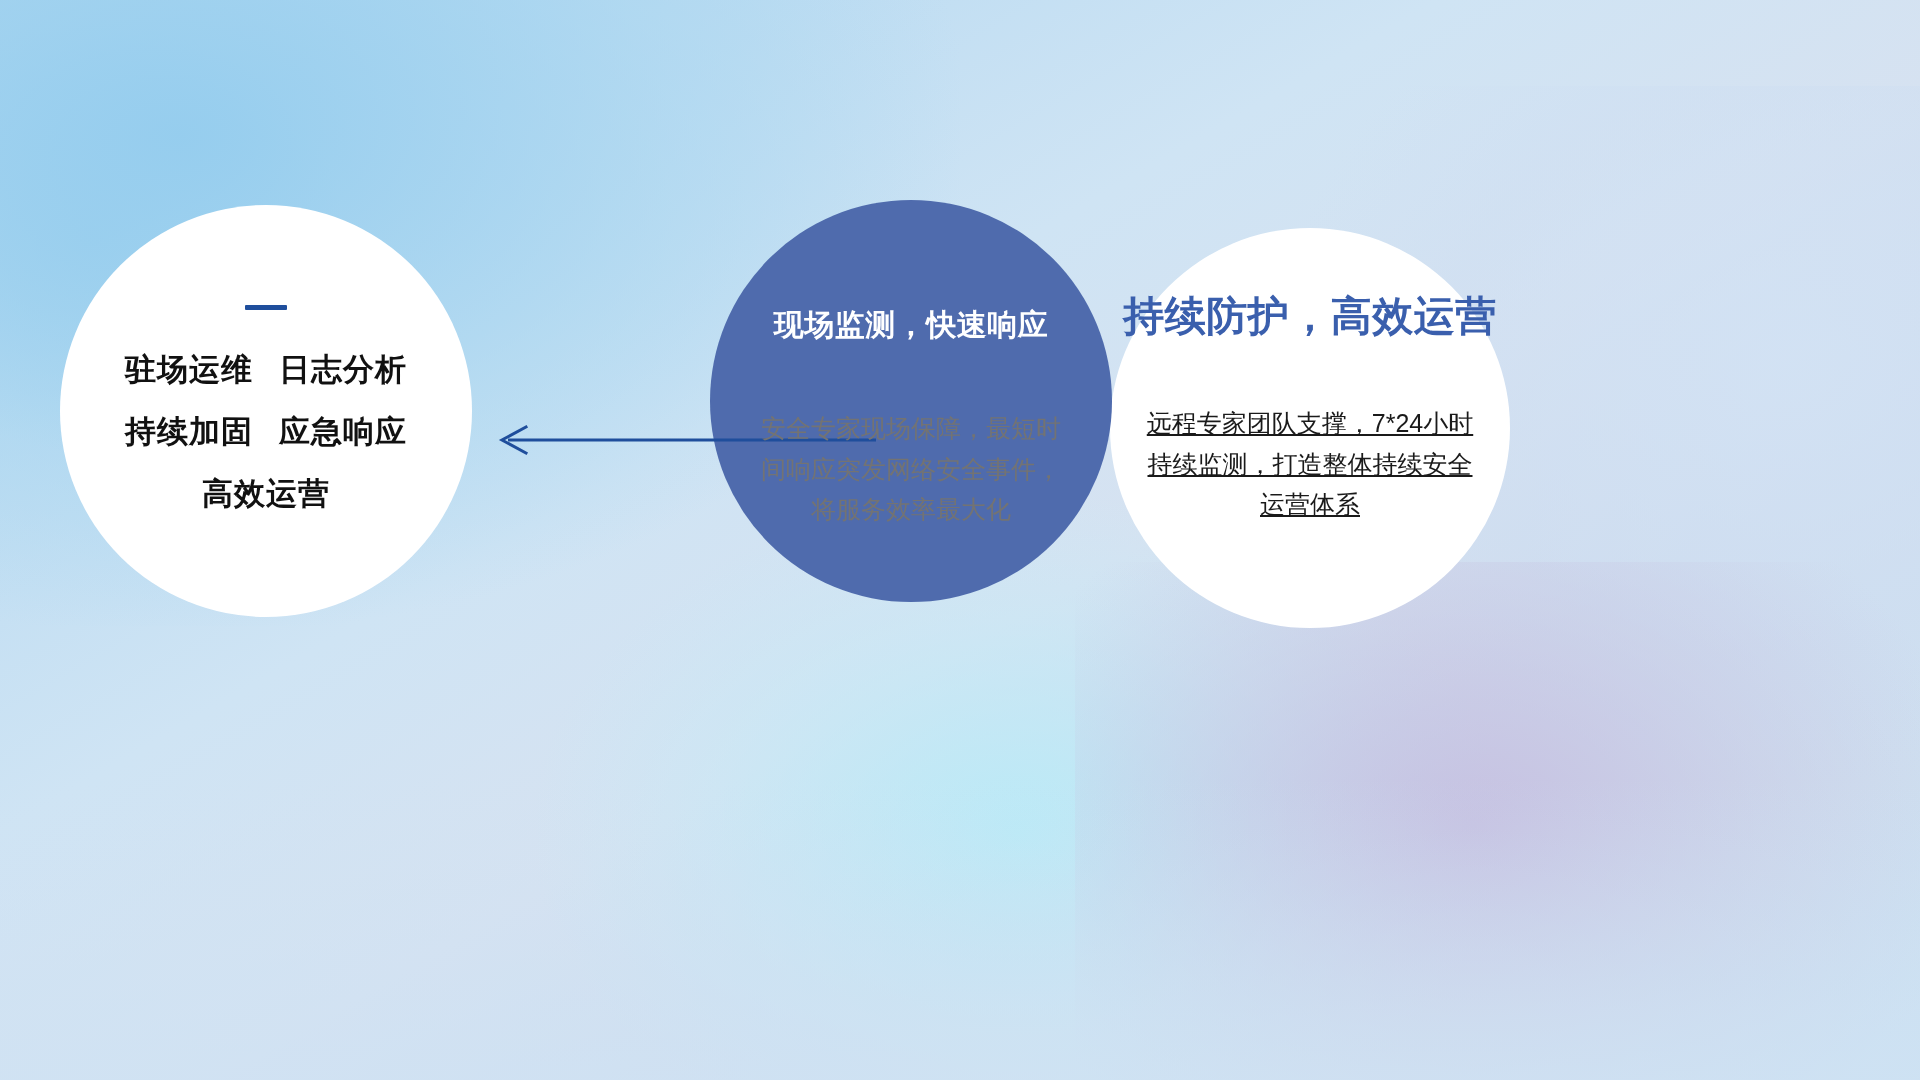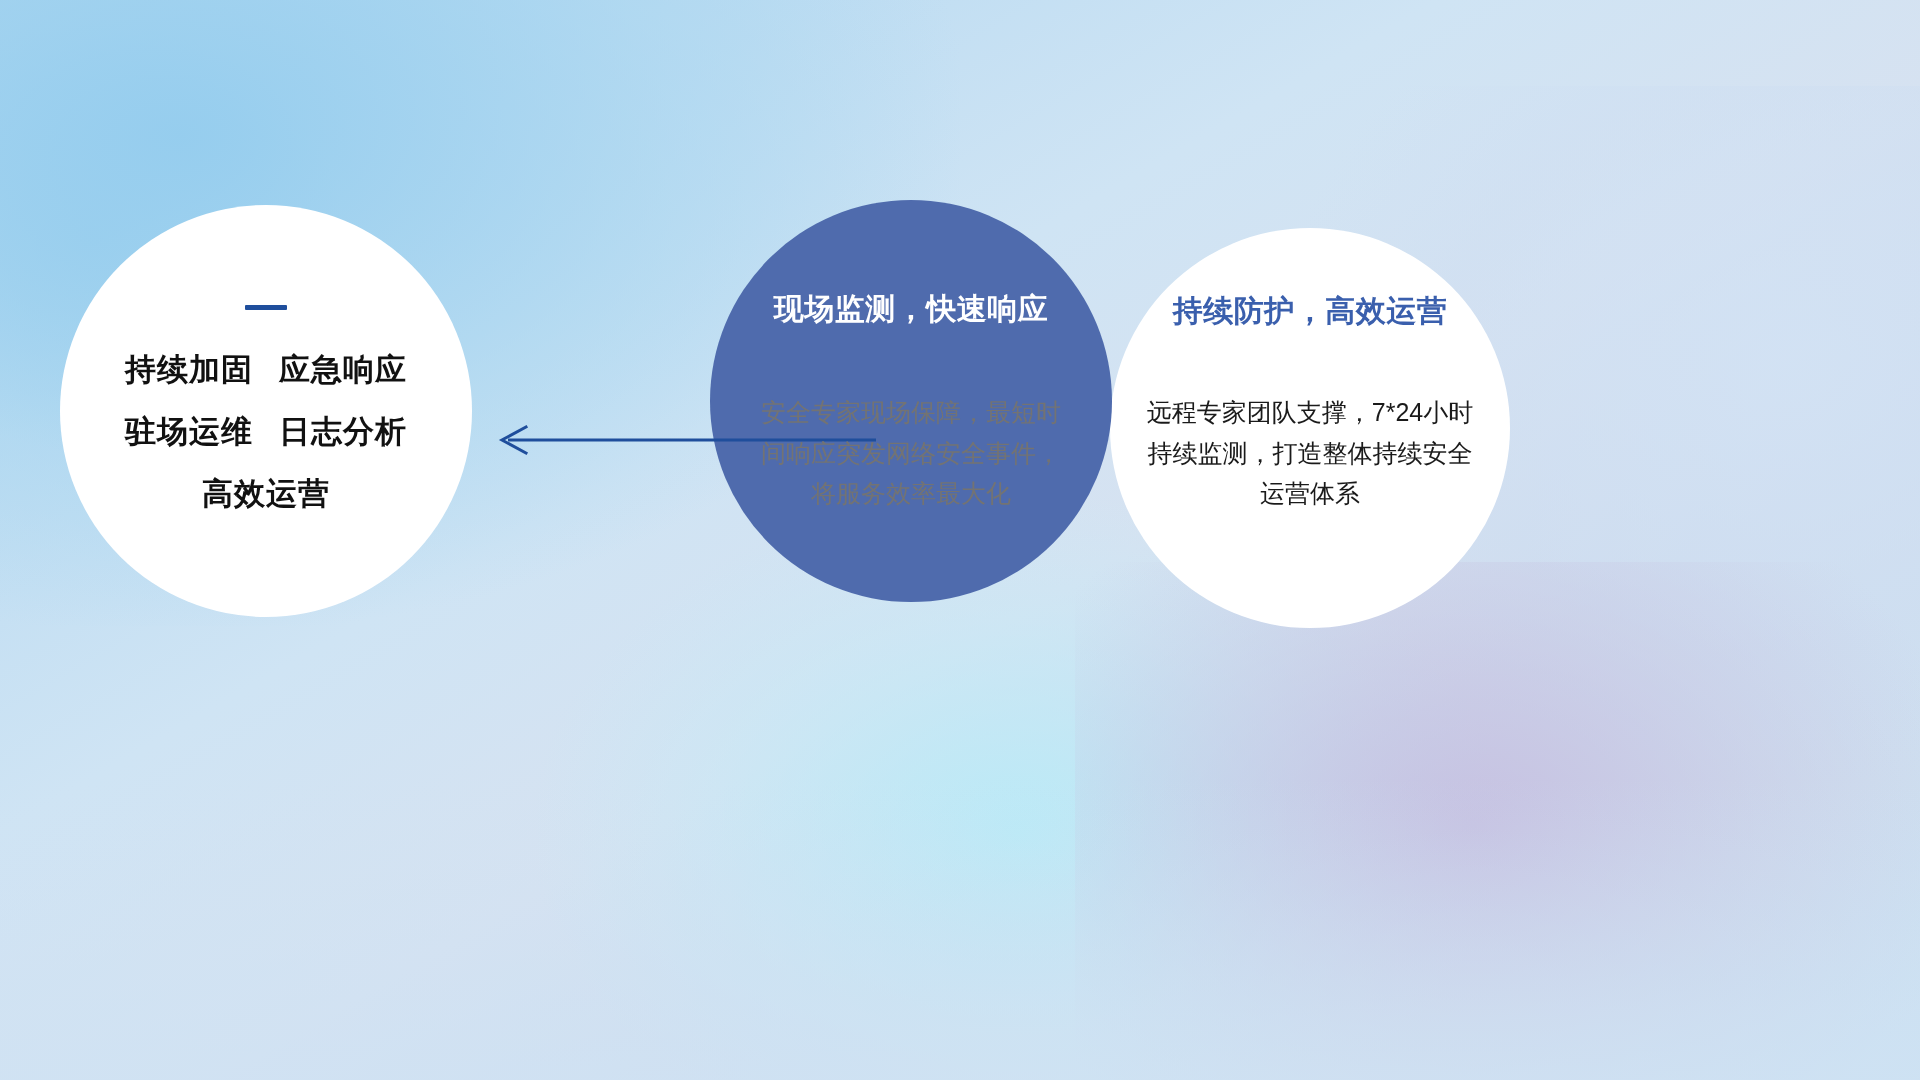--- a/index.html
+++ b/index.html
@@ -161,21 +161,21 @@
     margin-bottom: 31px;
     white-space: nowrap;
   }
   .left-line .gap { display: inline-block; width: 26px; }
   .left-line:last-child { margin-bottom: 0; }
 
   
   #middle-content {
     position: absolute;
     left: 710px;
-    top: 196px;
+    top: 212px;
     width: 402px;
     height: 402px;
     z-index: 5;
     display: flex;
     flex-direction: column;
     align-items: center;
     padding-top: 98px;
     box-sizing: border-box;
   }
   #middle-title {
@@ -204,34 +204,35 @@
     width: 400px;
     height: 400px;
     z-index: 6;
     display: flex;
     flex-direction: column;
     align-items: center;
     padding-top: 68px;
     box-sizing: border-box;
   }
   #right-title {
-    font-size: 30px;
+    font-size: 41px;
     font-weight: bold;
     color: #3a5fad;
     letter-spacing: 0.5px;
     white-space: nowrap;
     line-height: 1;
   }
   #right-body {
     margin-top: 66px;
     font-size: 25px;
     color: #1a1a1a;
     line-height: 1.62;
     text-align: center;
     width: 345px;
+    text-decoration: underline;
   }
 
   
   #arrow {
     position: absolute;
     left: 480px;
     top: 418px;
     width: 400px;
     height: 44px;
     z-index: 4;
@@ -255,24 +256,24 @@
   <div class="circle" id="circle-middle"></div>
 
   <svg id="arrow" viewBox="0 0 400 44" xmlns="http://www.w3.org/2000/svg">
     <line x1="396" y1="22" x2="28" y2="22" stroke="#1f4e9c" stroke-width="3"></line>
     <polyline points="46,9 22,22 46,35" fill="none" stroke="#1f4e9c" stroke-width="3" stroke-linecap="square" stroke-linejoin="miter"></polyline>
   </svg>
 
   <div id="left-content">
     <div id="left-dash"></div>
     <div class="left-line">
-      <span>持续加固</span><span class="gap"></span><span>应急响应</span>
+      <span>驻场运维</span><span class="gap"></span><span>日志分析</span>
     </div>
     <div class="left-line">
-      <span>驻场运维</span><span class="gap"></span><span>日志分析</span>
+      <span>持续加固</span><span class="gap"></span><span>应急响应</span>
     </div>
     <div class="left-line">
       <span>高效运营</span>
     </div>
   </div>
 
   <div id="middle-content">
     <div id="middle-title">现场监测，快速响应</div>
     <div id="middle-body">安全专家现场保障，最短时间响应突发网络安全事件，将服务效率最大化</div>
   </div>

